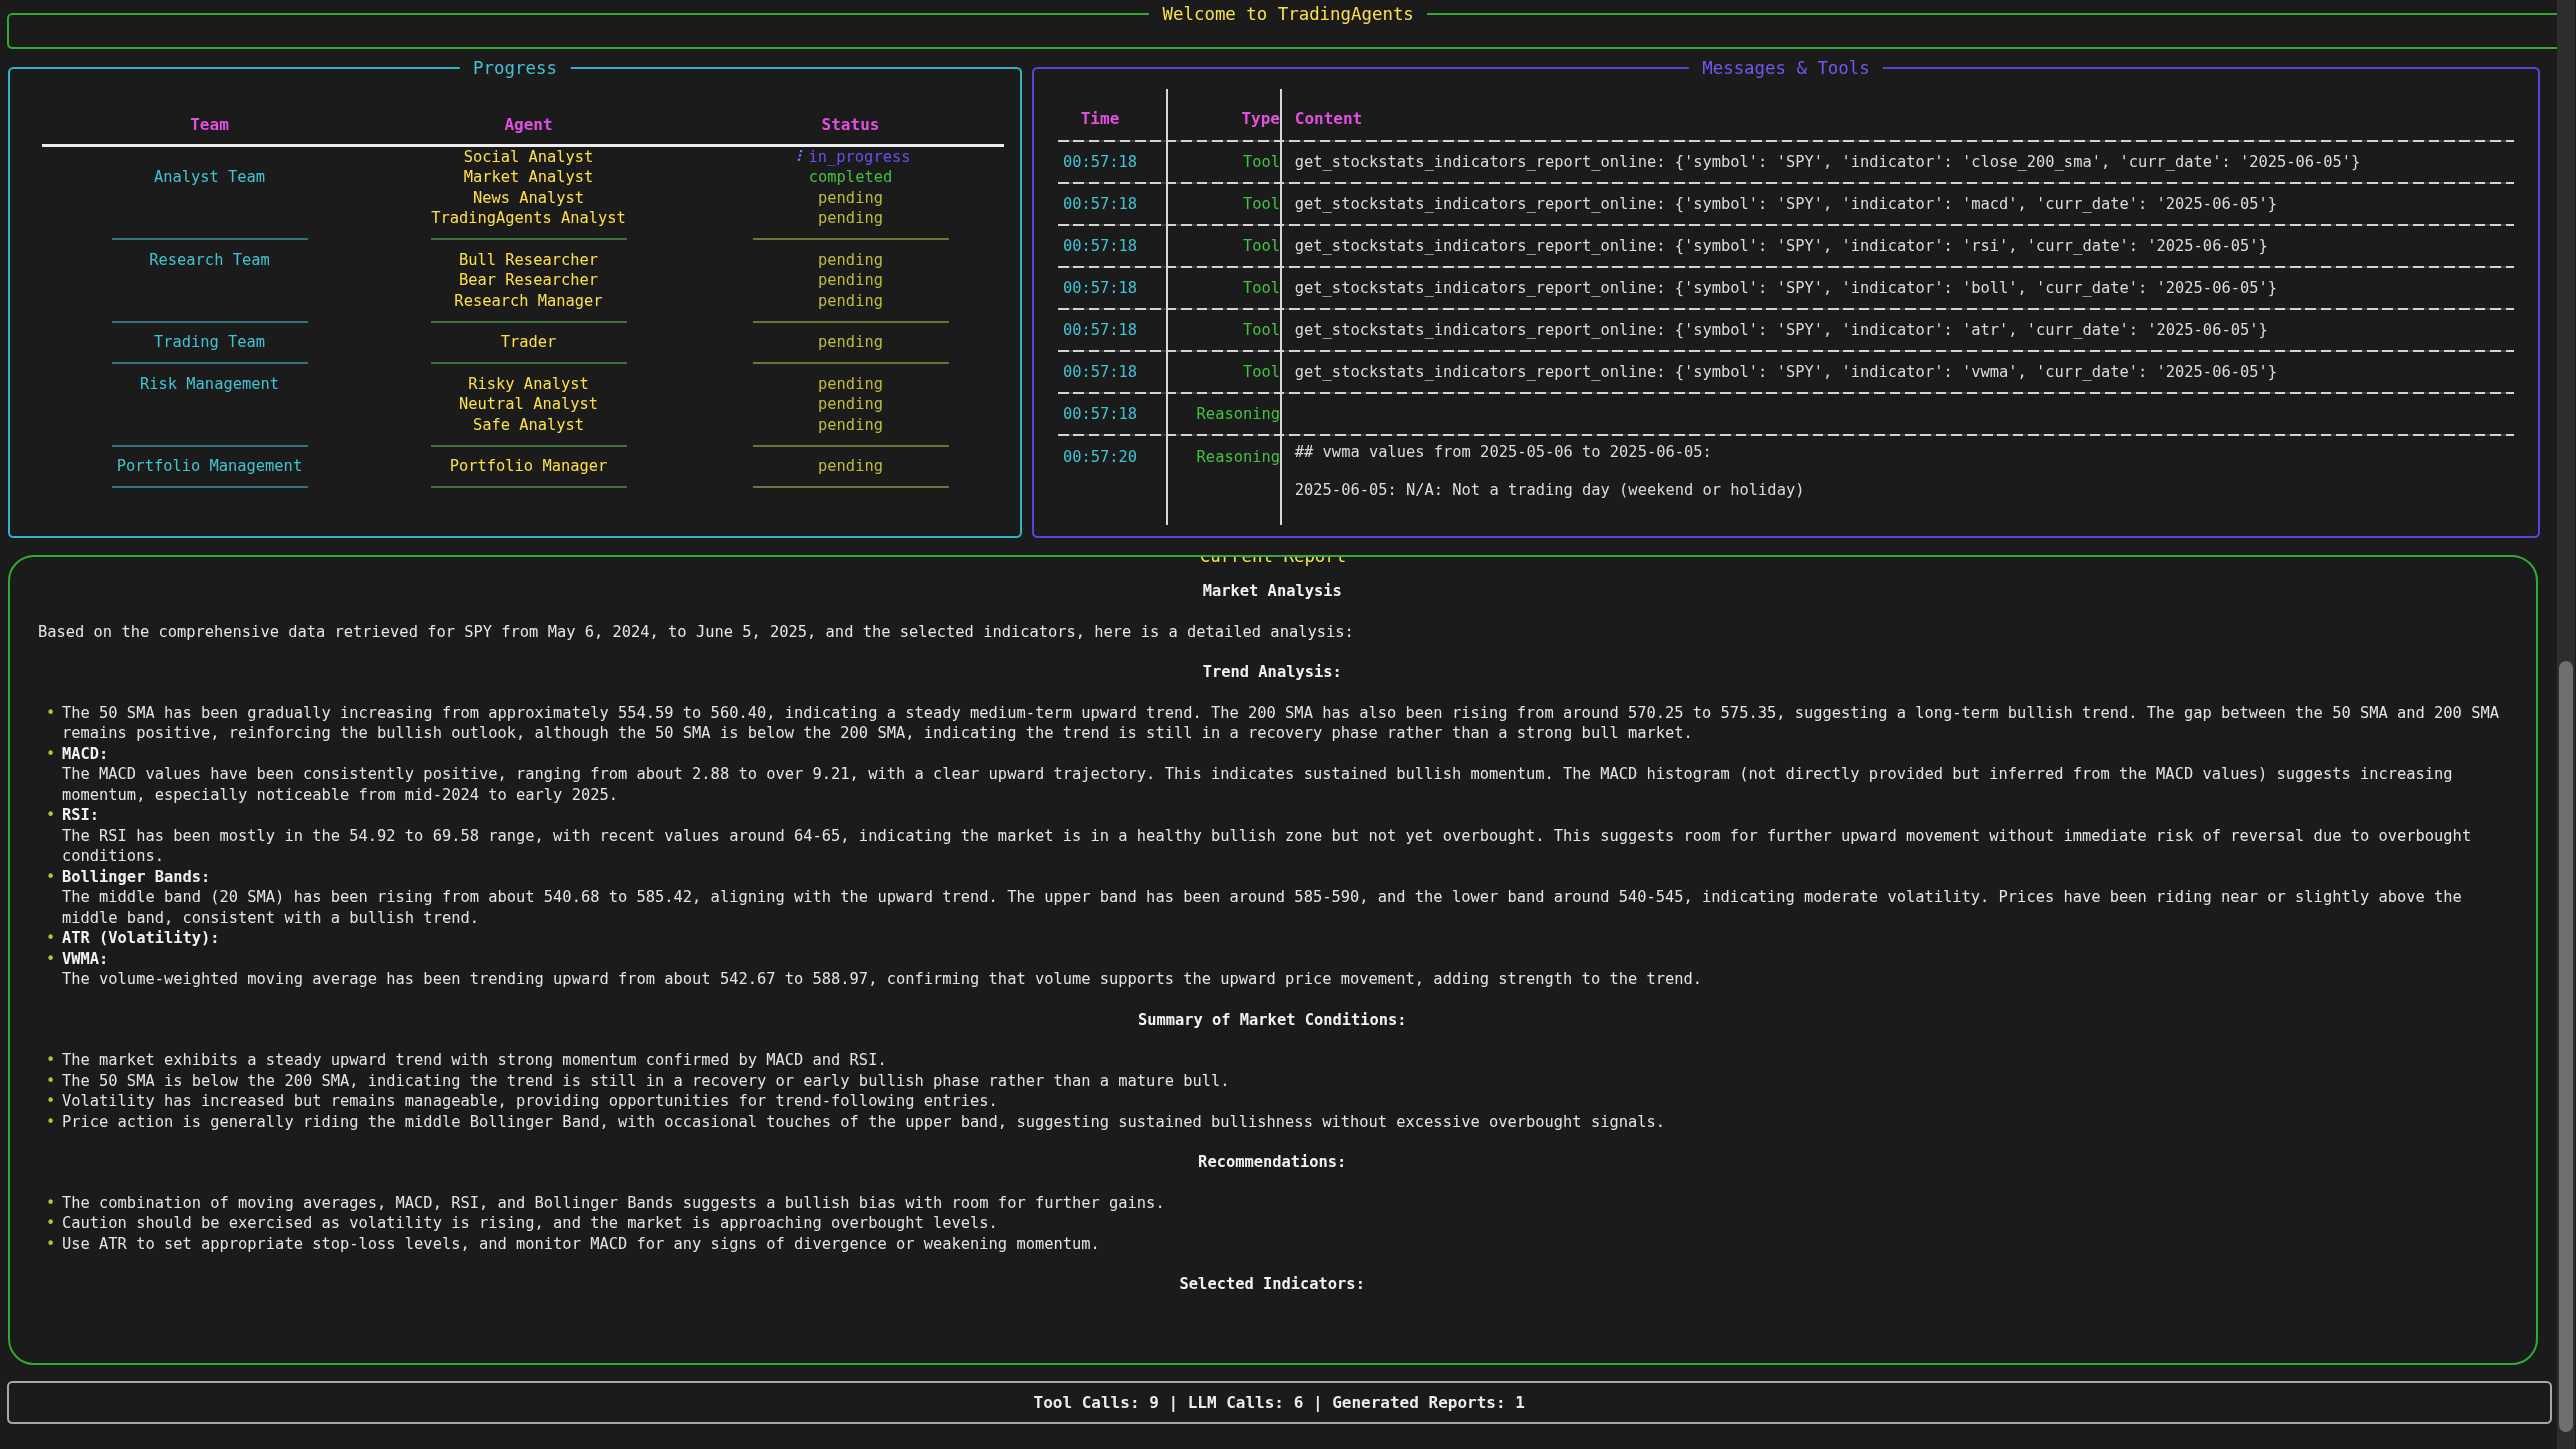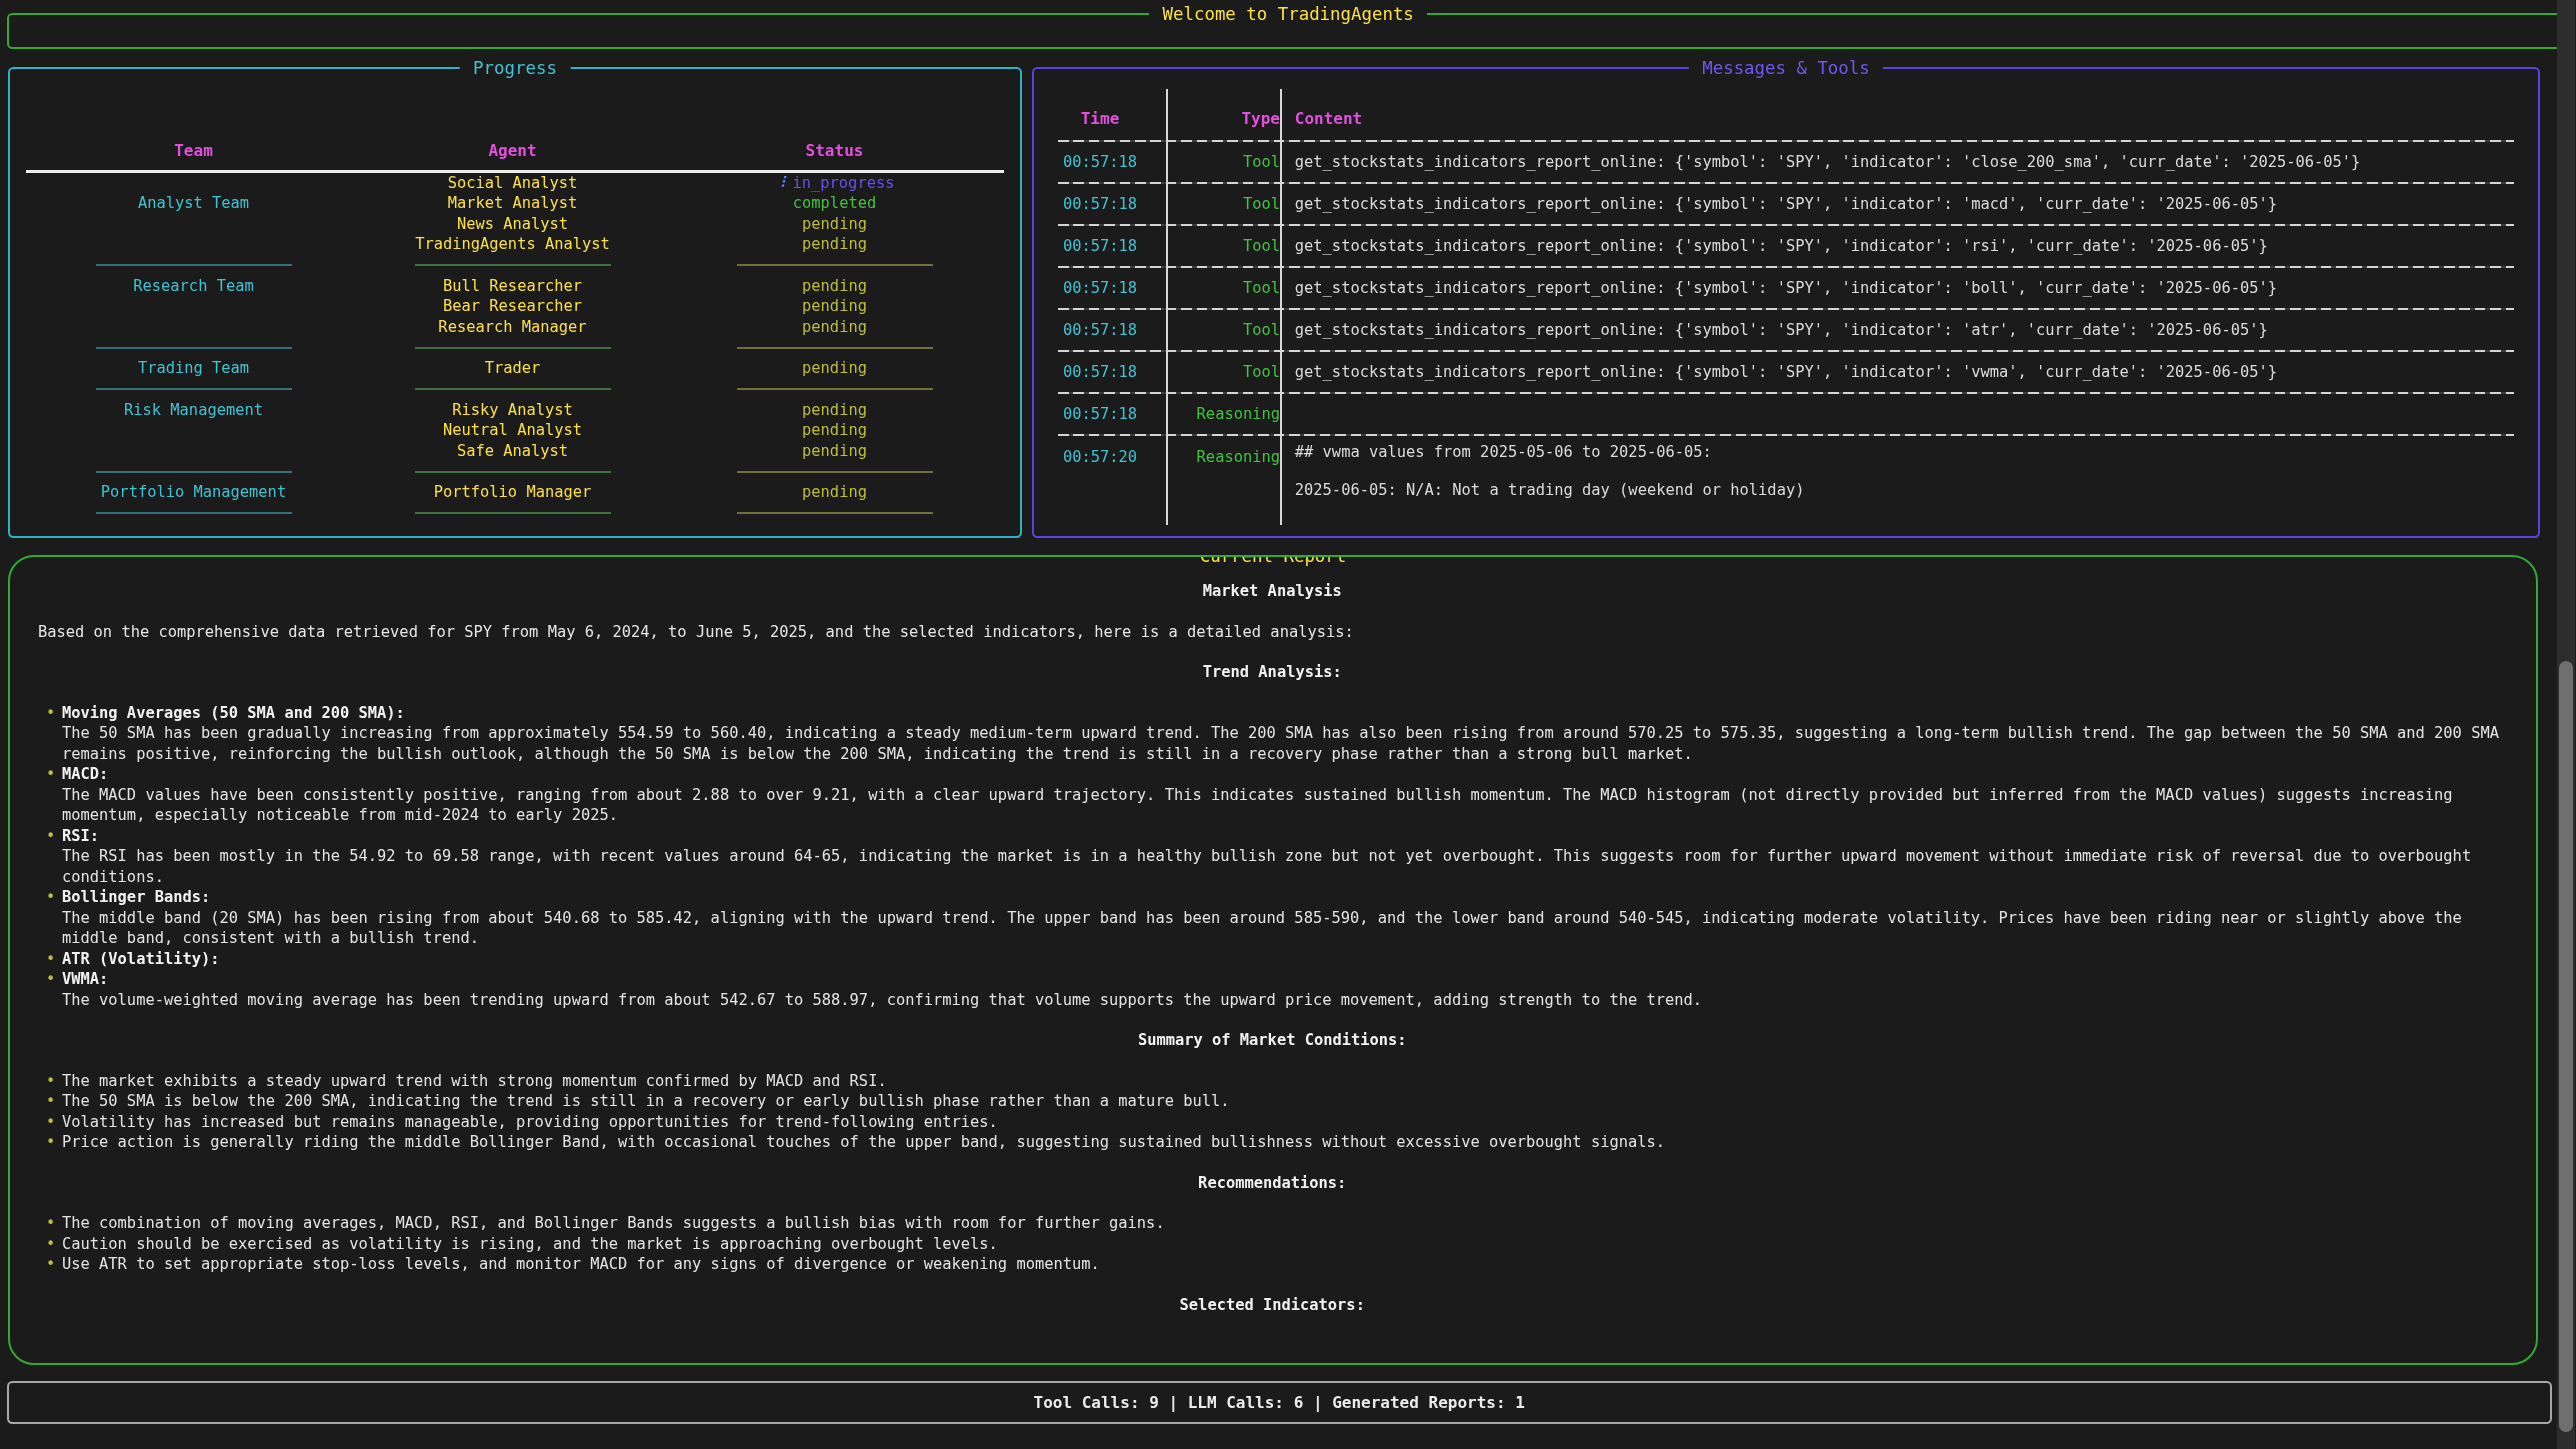--- a/index.html
+++ b/index.html
@@ -19,21 +19,21 @@
   .report   { left:8px;  top:555px; width:2530px; height:810px; border-color:#32a932; overflow:hidden;border-radius:26px; }
   .statsbox { left:6.7px;  top:1381px; width:2545px; height:43px; border-color:#a8a8a8;
               display:flex; align-items:center; justify-content:center; }
 
   .green  { color:#fde047; }
   .cyan   { color:#40c4d4; }
   .purple { color:#7158f2; }
   .magenta{ color:#e44fe0; font-weight:bold; }
 
   
-  .ptable { padding-top:63px; font-size:15.4px; }
+  .ptable { padding-top:37px; font-size:15.4px;margin-left:16px; }
   .prow, .phead { display:grid; grid-template-columns:303px 335px 309px;
                   padding-left:32px; line-height:20.5px; text-align:center; }
   .phead { font-size:16px; line-height:38px; }
   .phead-sep { height:2.7px; background:#ececec; margin:0 16px; }
   .psep { display:grid; grid-template-columns:303px 335px 309px; padding-left:32px; height:21px;
           align-items:center; }
   .psep i { display:block; height:0; border-top:2px solid; width:196px; margin:0 auto; }
   .psep .l1 { border-color:#35707c; }
   .psep .l2 { border-color:#3f7040; }
   .psep .l3 { border-color:#70703a; }
@@ -263,21 +263,20 @@
   <div class="panel report">
     <span class="panel-title green">Current Report</span>
     <div class="rbody">
       <div class="rheading first">Market Analysis</div>
       <div>Based on the comprehensive data retrieved for SPY from May 6, 2024, to June 5, 2025, and the selected indicators, here is a detailed analysis:</div>
 
       <div class="rheading">Trend Analysis:</div>
       <div class="bullet">
         <span class="dot">•</span>
         <span>
-            <span class="blabel" style="display:block">Moving Averages (50 SMA and 200 SMA):</span>
             <span class="bbody" style="display:block">The 50 SMA has been gradually increasing from approximately 554.59 to 560.40, indicating a steady medium-term upward trend. The 200 SMA has also been rising from around 570.25 to 575.35, suggesting a long-term bullish trend. The gap between the 50 SMA and 200 SMA remains positive, reinforcing the bullish outlook, although the 50 SMA is below the 200 SMA, indicating the trend is still in a recovery phase rather than a strong bull market.</span>
           </span>
       </div>
       <div class="bullet">
         <span class="dot">•</span>
         <span>
             <span class="blabel" style="display:block">MACD:</span>
             <span class="bbody" style="display:block">The MACD values have been consistently positive, ranging from about 2.88 to over 9.21, with a clear upward trajectory. This indicates sustained bullish momentum. The MACD histogram (not directly provided but inferred from the MACD values) suggests increasing momentum, especially noticeable from mid-2024 to early 2025.</span>
           </span>
       </div>

